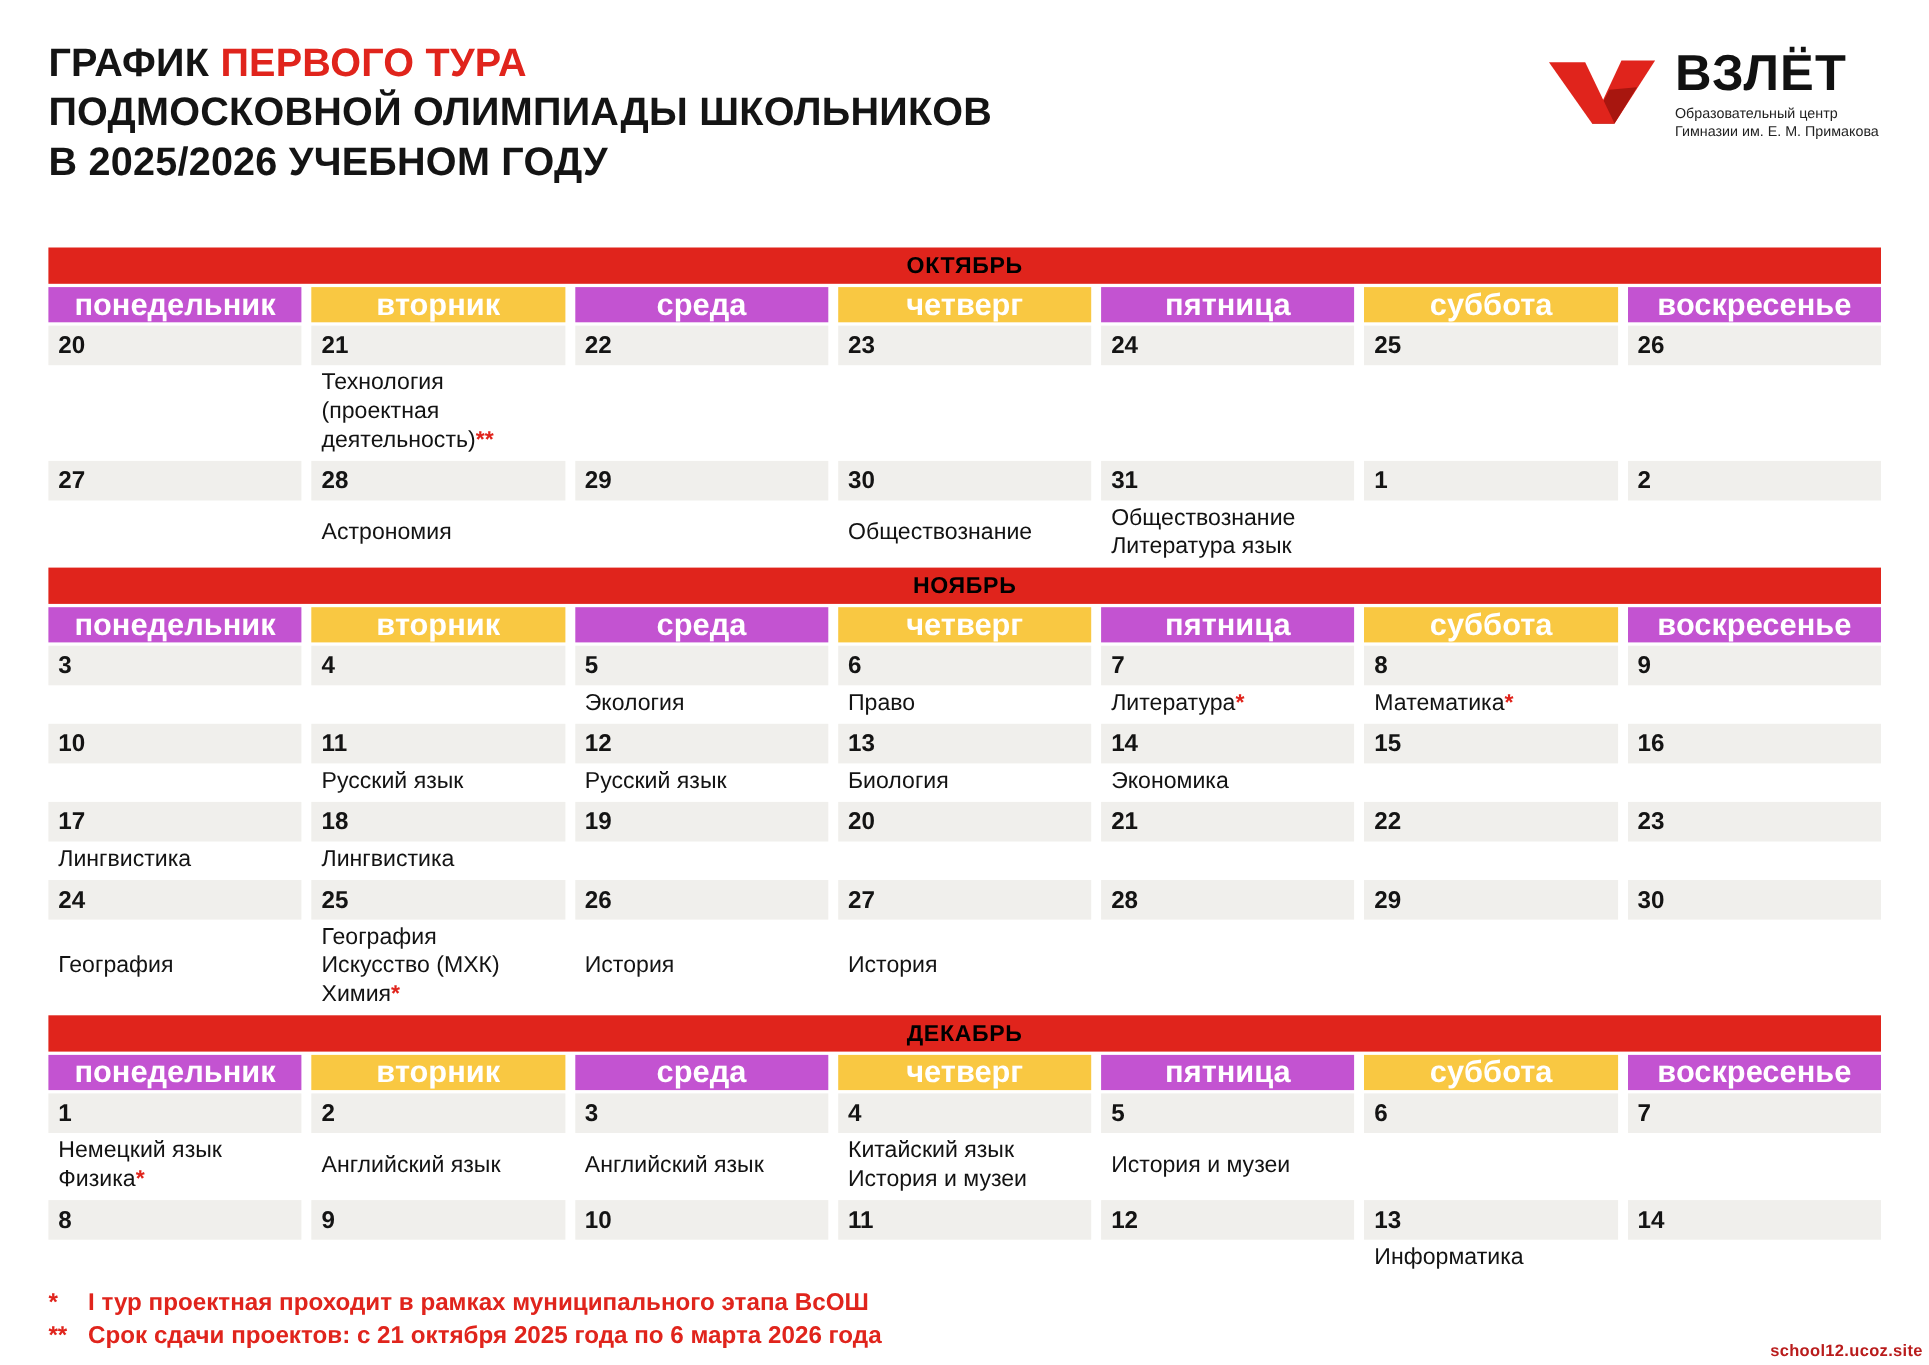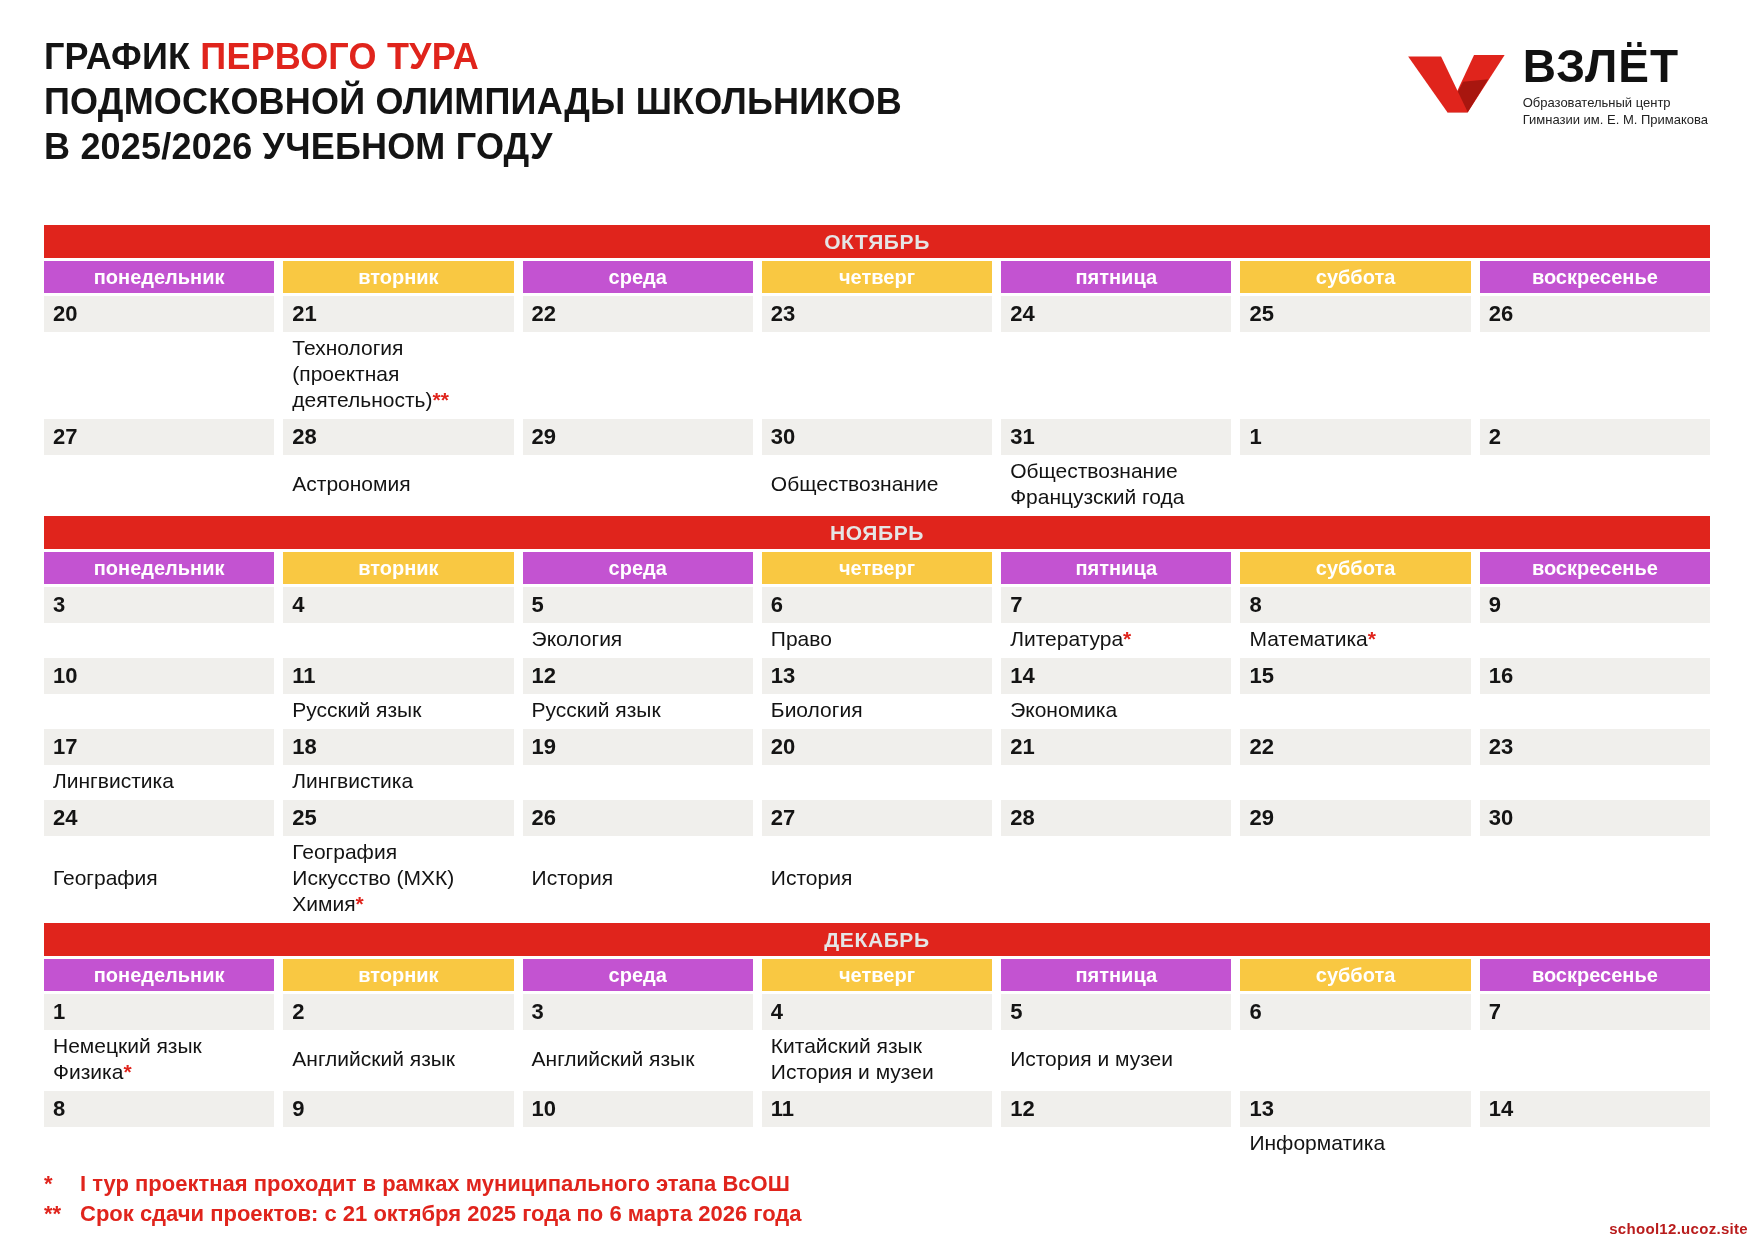--- a/index.html
+++ b/index.html
@@ -15,28 +15,28 @@
   h1 .accent{color:var(--red);}
   .logo{display:flex;align-items:flex-start;gap:16px;margin-top:10px;margin-right:2px;}
   .logo svg{display:block;}
   .logo-text .word{font-size:46px;font-weight:900;letter-spacing:1px;line-height:44px;color:#111;}
   .logo-text .sub{font-size:13px;font-weight:400;line-height:17px;color:#222;margin-top:6px;}
 
   
   #calendar{margin-top:56px;}
   .grid{display:grid;grid-template-columns:repeat(7,1fr);column-gap:9px;}
   .month-band{
-    height:33px;margin-top:3px;background:var(--red);color:#e5e5e5;
+    height:33px;margin-top:3px;background:var(--red);color:#000000;
     display:flex;align-items:center;justify-content:center;
     font-size:21px;font-weight:700;letter-spacing:.6px;
   }
   .weekday-row{margin-top:3px;}
   .wd{
     height:32px;display:flex;align-items:center;justify-content:center;
-    color:#fff;font-size:20px;font-weight:700;
+    color:#fff;font-size:28px;font-weight:700;
   }
   .date-row{margin-top:3px;}
   .date-cell{
     height:36px;box-sizing:border-box;background:var(--band);
     padding:5px 0 12px 9px;font-size:22px;font-weight:700;line-height:26px;
   }
   .subject-cell{
     min-height:32px;box-sizing:border-box;
     padding:3px 42px 3px 9px;
     display:flex;flex-direction:column;justify-content:center;
@@ -129,21 +129,21 @@
           <div class="subject-cell"></div>
           <div class="subject-cell">
             <div class="subject">Астрономия</div>
           </div>
           <div class="subject-cell"></div>
           <div class="subject-cell">
             <div class="subject">Обществознание</div>
           </div>
           <div class="subject-cell">
             <div class="subject">Обществознание</div>
-            <div class="subject">Французский года</div>
+            <div class="subject">Литература язык</div>
           </div>
           <div class="subject-cell"></div>
           <div class="subject-cell"></div>
         </div>
       </section>
       <section class="month">
         <div class="month-band">НОЯБРЬ</div>
         <div class="grid weekday-row">
           <div class="wd" style="background: rgb(195, 83, 209);">понедельник</div>
           <div class="wd" style="background: rgb(249, 200, 66);">вторник</div>

